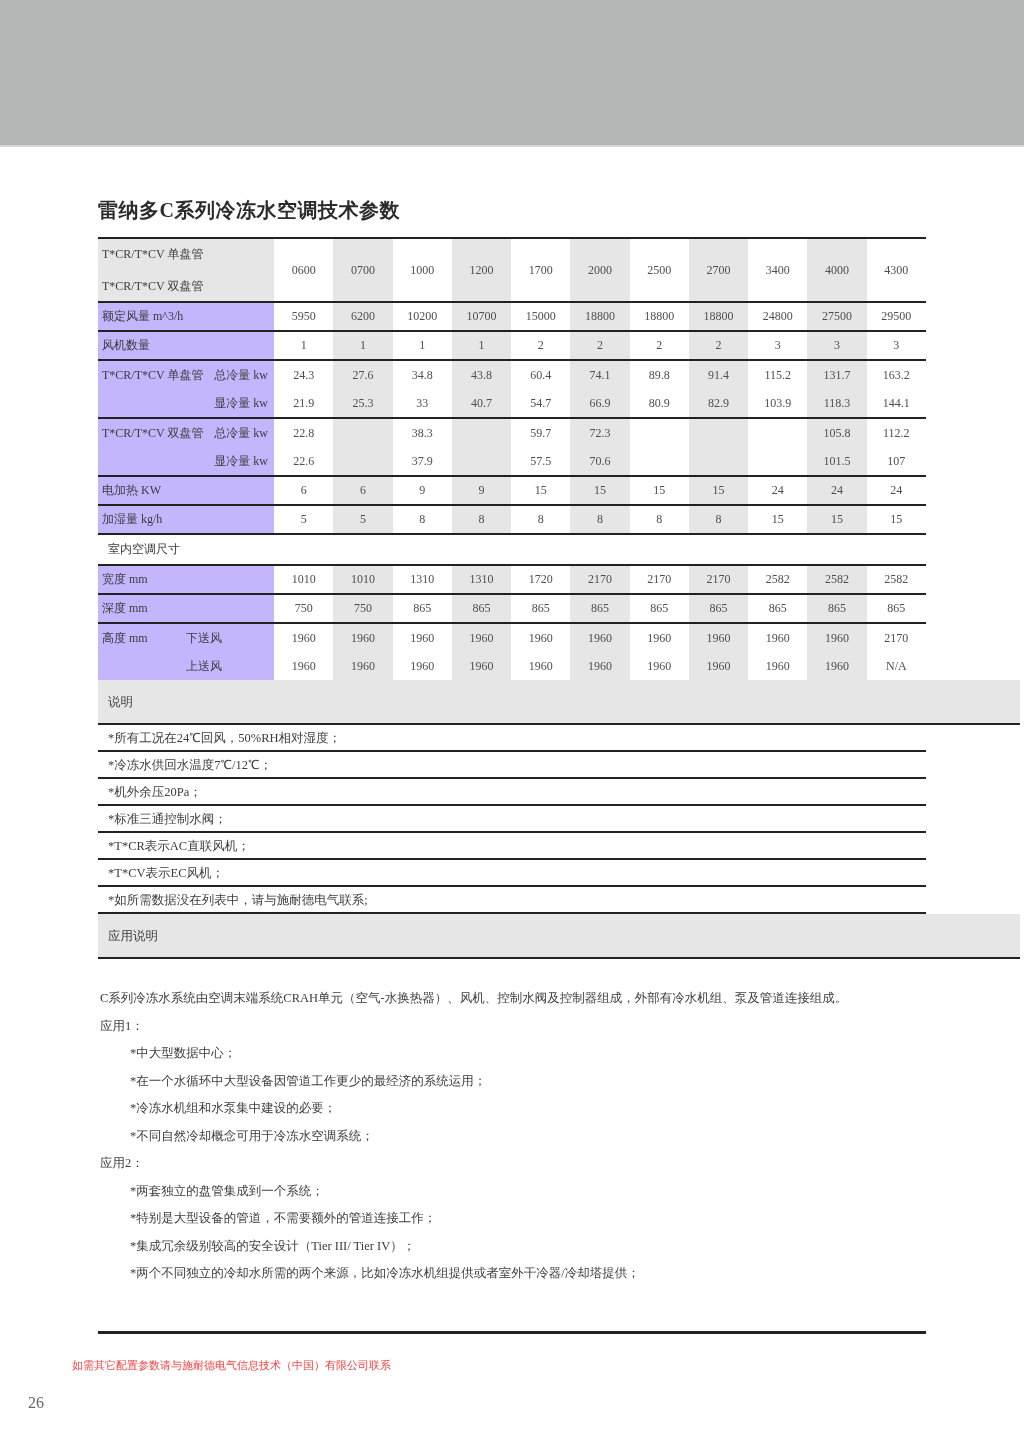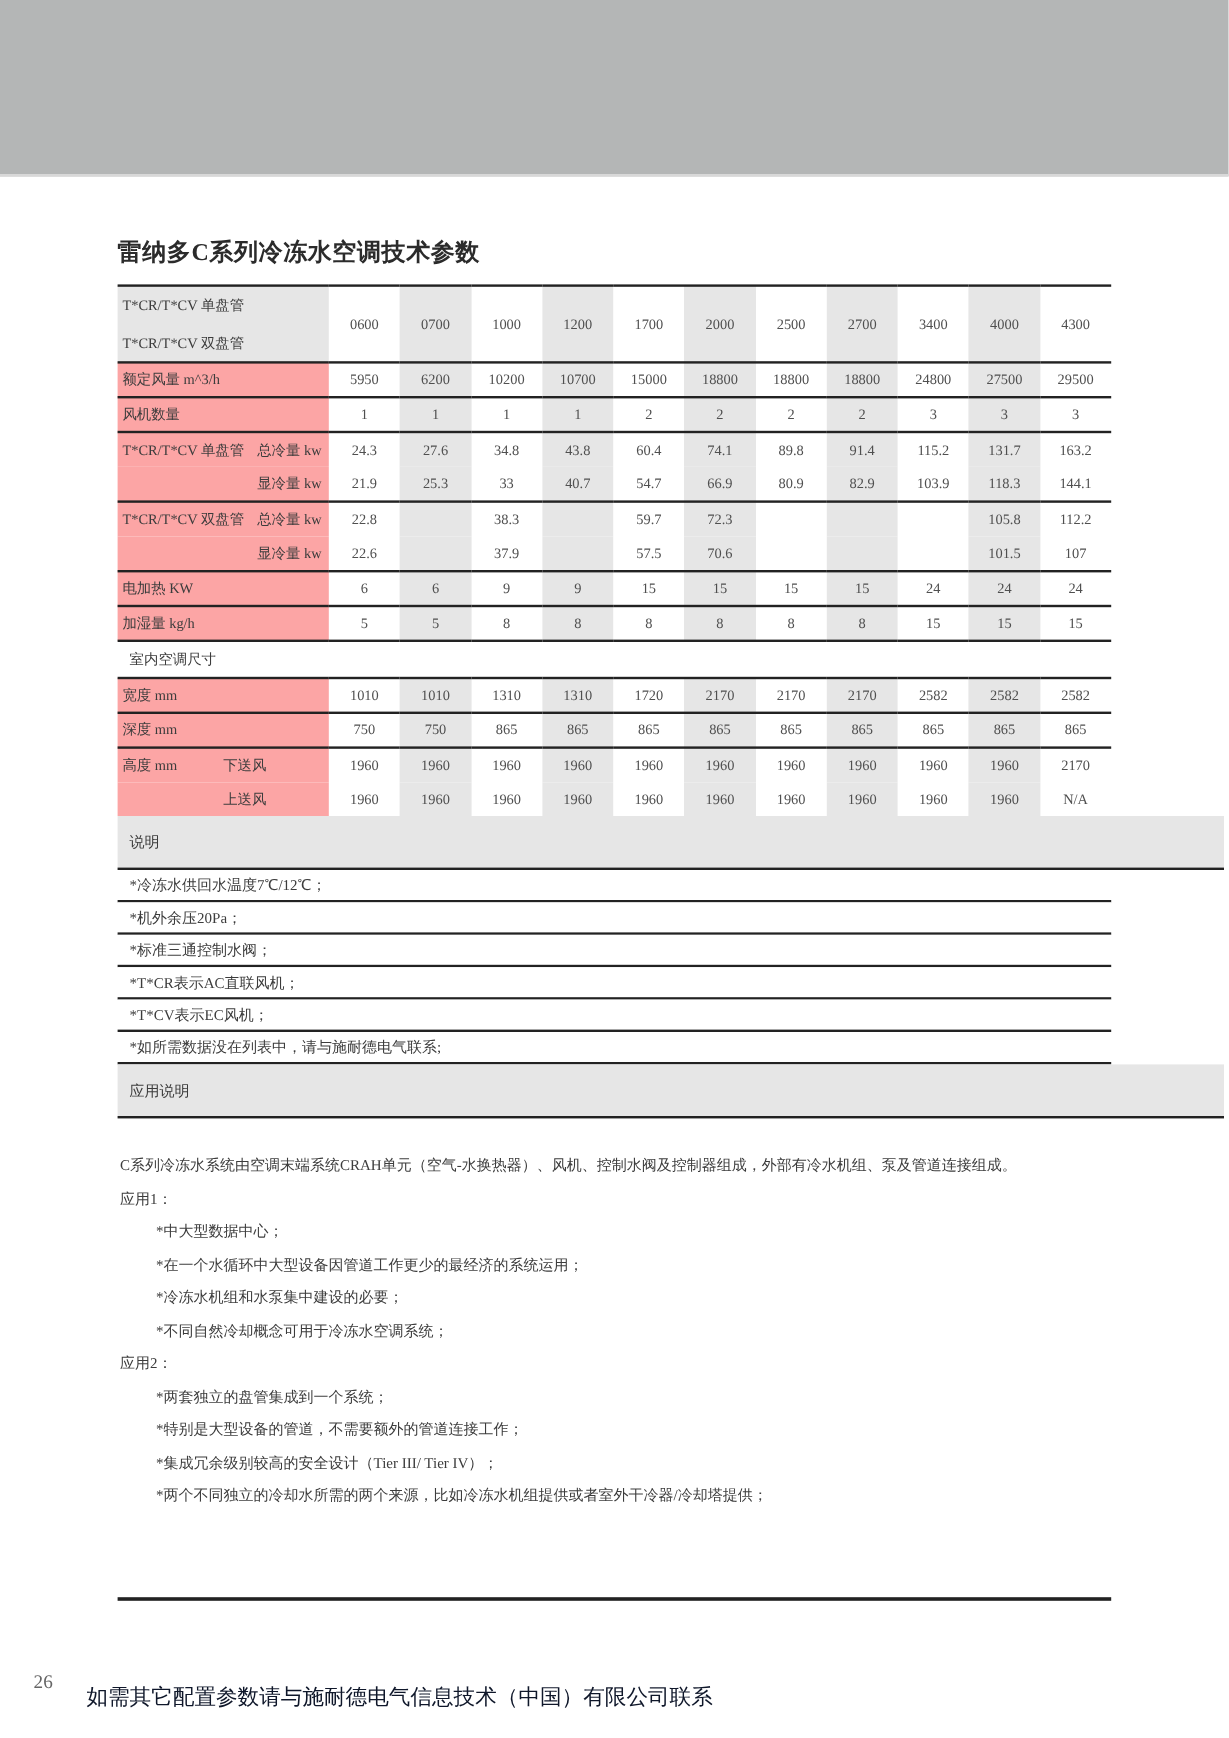--- a/index.html
+++ b/index.html
@@ -28,21 +28,21 @@
   
   table.spec{
     border-collapse:collapse;
     width:828px;
     border-top:2px solid #15803d;
     font-size:12px;
     table-layout:fixed;
   }
   table.spec td{padding:0 4px;vertical-align:middle;}
   td.lbl{
-    background:#fca5a5;
+    background:#c4b5fd;
     text-align:left;
     padding-left:10px;
     color:#3c3c3c;
   }
   td.val{text-align:center;color:#4f4f4f;}
   td.shade{background:#e6e6e6;}
   tr.bt td{border-top:2px solid #222;}
   tr.hdr td{height:62px;}
   tr.simple td{height:27px;}
   tr.grp td{height:28px;}
@@ -74,22 +74,22 @@
   .app-text{margin-top:26px;font-size:12.5px;color:#3c3c3c;}
   .app-line{height:27.5px;line-height:27.5px;padding-left:2px;}
   .app-line.indent{padding-left:32px;}
 
   
   .bottom-rule{
     position:absolute;left:98px;top:1331px;
     width:828px;height:3px;background:#222;
   }
   .footer-contact{
-    position:absolute;left:72px;top:1402px;
-    font-size:18px;color:#0f172a;
+    position:absolute;left:72px;top:1358px;
+    font-size:11px;color:#ef4444;
   }
   .page-number{
     position:absolute;left:28px;top:1394px;
     font-size:16px;color:#666;
   }
 </style>
 </head>
 <body>
 
 <div class="page">
@@ -324,20 +324,21 @@
             <td class="val shade">1960</td>
             <td class="val">N/A</td>
           </tr>
         </tbody>
     </table>
 
     <div class="band">
       <span>说明</span>
     </div>
     <div id="notes-list">
+        <div class="note-row">*所有工况在24℃回风，50%RH相对湿度；</div>
         <div class="note-row">*冷冻水供回水温度7℃/12℃；</div>
         <div class="note-row">*机外余压20Pa；</div>
         <div class="note-row">*标准三通控制水阀；</div>
         <div class="note-row">*T*CR表示AC直联风机；</div>
         <div class="note-row">*T*CV表示EC风机；</div>
         <div class="note-row">*如所需数据没在列表中，请与施耐德电气联系;</div>
       </div>
 
     <div class="band">
       <span>应用说明</span>

